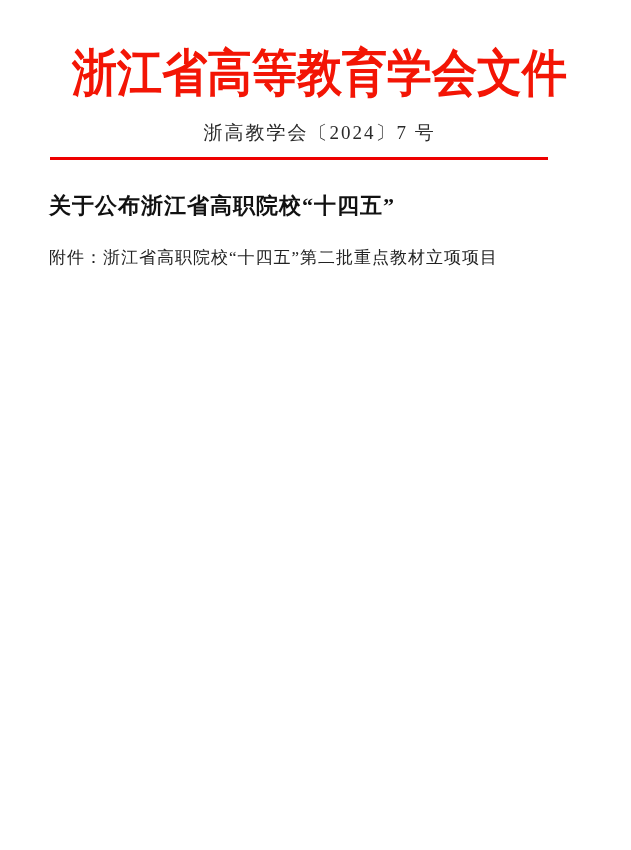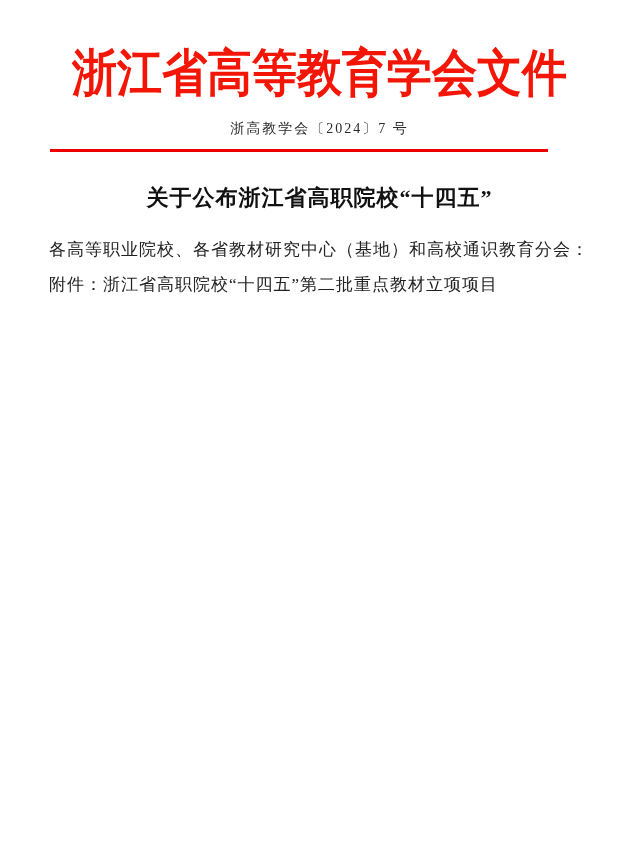--- a/index.html
+++ b/index.html
@@ -22,38 +22,37 @@
     line-height:52px;
     font-weight:700;
     text-align:center;
     color:#f31505;
     letter-spacing:0px;
     transform:scaleY(1.12);
     transform-origin:center top;
   }
   .doc-number{
     margin-top:24px;
-    font-size:14px;
+    font-size:19px;
     text-align:center;
     color:#2a2a2a;
     letter-spacing:2px;
   }
   .red-rule{
     margin-top:11px;
     margin-left:1px;
     width:498px;height:3px;
     background:#ee0000;
     border:none;
   }
   .subject{
     margin-top:31px;
     font-size:22px;
     line-height:29px;
     font-weight:700;
-    text-align:center;
     color:#111111;
     letter-spacing:1px;
   }
   .body-text{
     margin-top:20px;
     font-size:17px;
     line-height:35px;
     letter-spacing:1px;
     text-align:justify;
     color:#222222;
@@ -102,21 +101,20 @@
 
     <div class="doc-number">浙高教学会〔2024〕7 号</div>
 
     <hr class="red-rule">
 
     <div class="subject">
       <div>关于公布浙江省高职院校“十四五”</div>
     </div>
 
     <div class="body-text">
-      <p class="salutation">各高等职业院校、各省教材研究中心（基地）和高校通识教育分会：</p>
       <p>附件：浙江省高职院校“十四五”第二批重点教材立项项目</p>
     </div>
   </div>
 
   <div class="sign-name">浙江省高等教育学会</div>
 
   <div class="sign-date">2024 年 5 月 30 日</div>
 
   <svg class="seal" viewBox="0 0 132 132">
     <defs>

